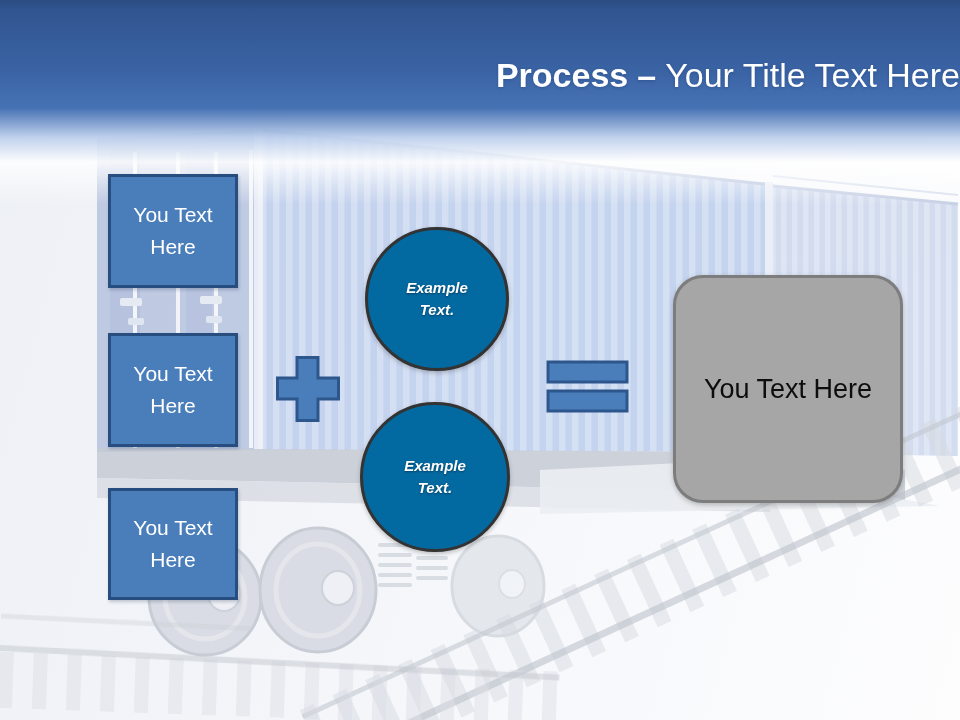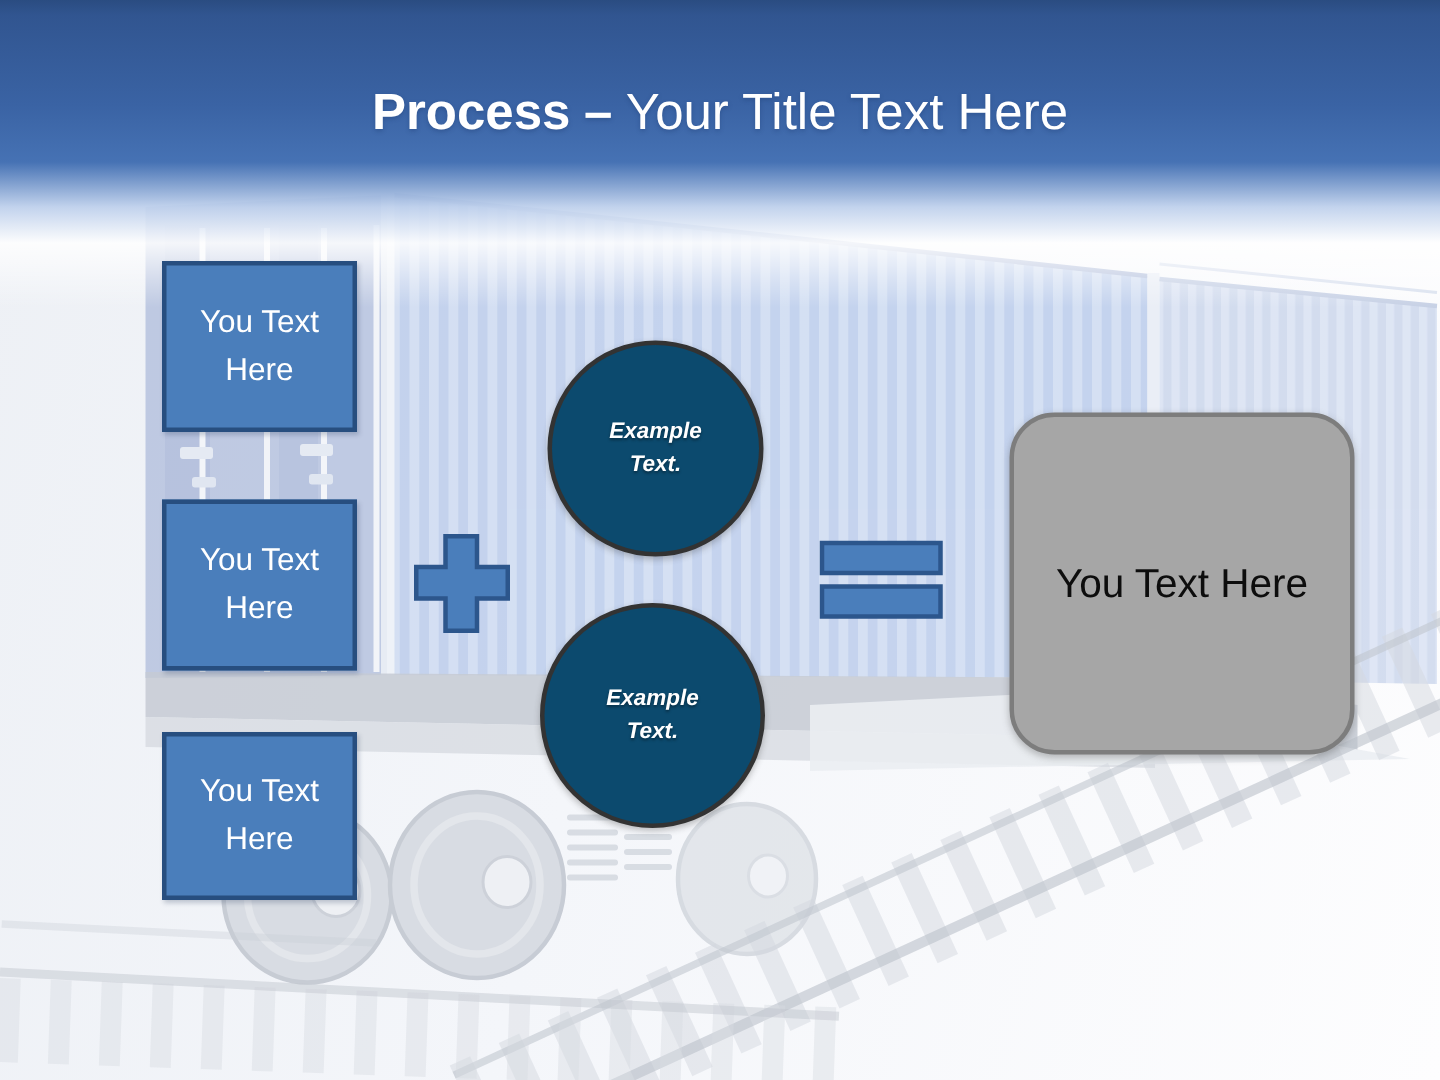--- a/index.html
+++ b/index.html
@@ -12,21 +12,21 @@
   .bg-art{position:absolute;left:0;top:0;z-index:1;}
   .header-fade{
     position:absolute;left:0;top:0;width:960px;height:205px;z-index:2;
     background:linear-gradient(180deg,
       #2a4c81 0px,#315590 10px,#3a63a4 70px,#4672b4 108px,
       rgba(190,208,236,.92) 138px,rgba(255,255,255,.85) 162px,
       rgba(255,255,255,.35) 186px,rgba(255,255,255,0) 205px);
   }
   .title{
     position:absolute;left:0;top:52px;width:960px;z-index:3;margin:0;
-    text-align:center;color:#fff;font-size:34px;font-weight:400;line-height:46px;
+    text-align:right;color:#fff;font-size:34px;font-weight:400;line-height:46px;
     text-shadow:0 1px 3px rgba(25,55,105,.35);
   }
   .title .em{font-weight:700;}
   .title .sep{font-weight:700;margin:0 9px;}
   .pbox{
     position:absolute;left:108px;width:130px;z-index:3;box-sizing:border-box;
     background:#4a7ebb;border:3px solid #274e7f;
     display:flex;align-items:center;justify-content:center;text-align:center;
     color:#fff;font-size:21px;line-height:32px;
     box-shadow:1px 2px 3px rgba(40,60,90,.25);
@@ -34,21 +34,21 @@
   }
   .pbox .lbl{width:112px;}
   #pbox1{top:174px;height:114px;}
   #pbox2{top:333px;height:114px;}
   #pbox3{top:488px;height:112px;}
   .opshape{position:absolute;z-index:3;}
   #plus{left:276px;top:356px;}
   #equals{left:546px;top:360px;}
   .circle{
     position:absolute;z-index:3;box-sizing:border-box;border-radius:50%;
-    background:#0c4a6e;border:3px solid #333;
+    background:#0369a1;border:3px solid #333;
     display:flex;align-items:center;justify-content:center;text-align:center;
     color:#fff;font-size:15px;font-weight:700;font-style:italic;line-height:22px;
     text-shadow:0 1px 2px rgba(0,0,0,.4);
     box-shadow:0 2px 4px rgba(50,50,50,.3);
   }
   .circle .lbl{width:88px;}
   #circle1{left:365px;top:227px;width:144px;height:144px;}
   #circle2{left:360px;top:402px;width:150px;height:150px;}
   .result{
     position:absolute;left:673px;top:275px;width:230px;height:228px;z-index:3;

